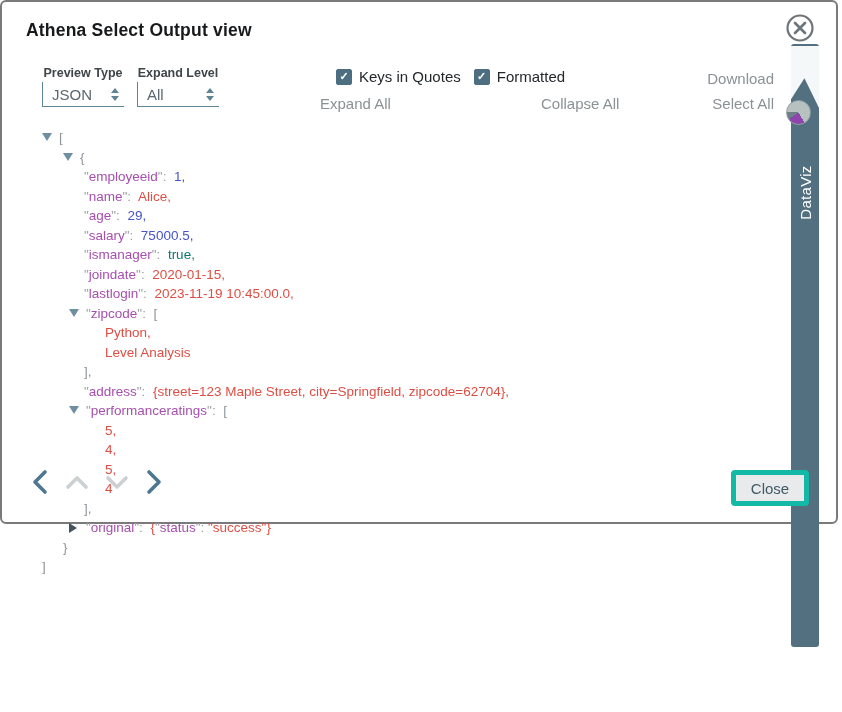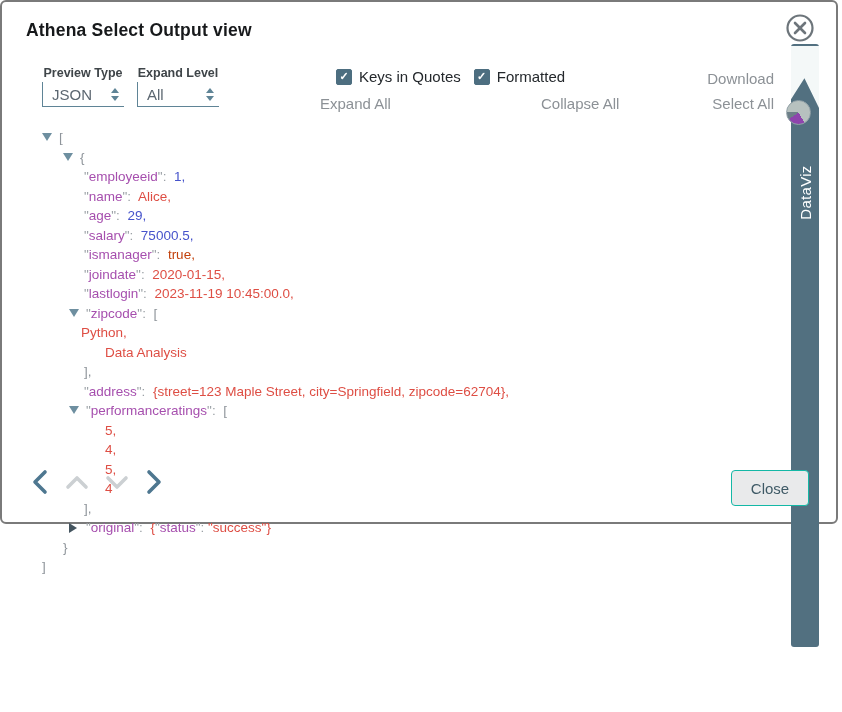--- a/index.html
+++ b/index.html
@@ -46,27 +46,27 @@
   .row{height:19.5px;line-height:19.5px;white-space:nowrap;}
   .row span{white-space:pre;}
   .tri{display:inline-block;width:0;height:0;margin-right:7px;}
   .tri-open{border-left:5.5px solid transparent;border-right:5.5px solid transparent;border-top:8px solid #6e8fa0;vertical-align:1px;}
   .tri-closed{border-top:5.5px solid transparent;border-bottom:5.5px solid transparent;border-left:8px solid #44545f;vertical-align:-1px;margin-right:9px;}
   .pull{margin-left:-15px;}
   .seg-q{color:#9ba1a6;}
   .seg-k{color:#a64fae;}
   .seg-s{color:#de4e44;}
   .seg-n{color:#4653cb;}
-  .seg-b{color:#c2410c;}
+  .seg-b{color:#0f766e;}
   .seg-br{color:#8f959b;}
   
   .nav{position:absolute;left:28px;bottom:26px;display:flex;align-items:center;gap:14px;}
   .nav svg{cursor:pointer;display:block;}
   .close-btn{position:absolute;right:27px;bottom:16px;width:78px;height:36px;background:#e9eaeb;
-    border:1px solid #14b8a6;border-radius:4px;font-size:15px;color:#3f5a66;
+    border:5px solid #14b8a6;border-radius:4px;font-size:15px;color:#3f5a66;
     font-family:"Liberation Sans",sans-serif;cursor:pointer;}
 </style>
 </head>
 <body>
 
 <div class="dialog">
 
   <div class="title">Athena Select Output view</div>
 
   <svg class="close-x" viewBox="0 0 32 32">
@@ -126,22 +126,22 @@
       <div class="row" style="padding-left: 40px;"><span class="tri tri-open"></span><span class="seg-br">[</span></div>
       <div class="row" style="padding-left: 61px;"><span class="tri tri-open"></span><span class="seg-br">{</span></div>
       <div class="row" style="padding-left: 82px;"><span class="seg-q">"</span><span class="seg-k">employeeid</span><span class="seg-q">":  </span><span class="seg-n">1,</span></div>
       <div class="row" style="padding-left: 82px;"><span class="seg-q">"</span><span class="seg-k">name</span><span class="seg-q">":  </span><span class="seg-s">Alice,</span></div>
       <div class="row" style="padding-left: 82px;"><span class="seg-q">"</span><span class="seg-k">age</span><span class="seg-q">":  </span><span class="seg-n">29,</span></div>
       <div class="row" style="padding-left: 82px;"><span class="seg-q">"</span><span class="seg-k">salary</span><span class="seg-q">":  </span><span class="seg-n">75000.5,</span></div>
       <div class="row" style="padding-left: 82px;"><span class="seg-q">"</span><span class="seg-k">ismanager</span><span class="seg-q">":  </span><span class="seg-b">true,</span></div>
       <div class="row" style="padding-left: 82px;"><span class="seg-q">"</span><span class="seg-k">joindate</span><span class="seg-q">":  </span><span class="seg-s">2020-01-15,</span></div>
       <div class="row" style="padding-left: 82px;"><span class="seg-q">"</span><span class="seg-k">lastlogin</span><span class="seg-q">":  </span><span class="seg-s">2023-11-19 10:45:00.0,</span></div>
       <div class="row" style="padding-left: 82px;"><span class="tri tri-open pull"></span><span class="seg-q">"</span><span class="seg-k">zipcode</span><span class="seg-q">":  </span><span class="seg-br">[</span></div>
-      <div class="row" style="padding-left: 79px;"><span class="seg-s">Python,</span></div>
-      <div class="row" style="padding-left: 103px;"><span class="seg-s">Data Analysis</span></div>
+      <div class="row" style="padding-left: 103px;"><span class="seg-s">Python,</span></div>
+      <div class="row" style="padding-left: 103px;"><span class="seg-s">Level Analysis</span></div>
       <div class="row" style="padding-left: 82px;"><span class="seg-br">],</span></div>
       <div class="row" style="padding-left: 82px;"><span class="seg-q">"</span><span class="seg-k">address</span><span class="seg-q">":  </span><span class="seg-s">{street=123 Maple Street, city=Springfield, zipcode=62704},</span></div>
       <div class="row" style="padding-left: 82px;"><span class="tri tri-open pull"></span><span class="seg-q">"</span><span class="seg-k">performanceratings</span><span class="seg-q">":  </span><span class="seg-br">[</span></div>
       <div class="row" style="padding-left: 103px;"><span class="seg-s">5,</span></div>
       <div class="row" style="padding-left: 103px;"><span class="seg-s">4,</span></div>
       <div class="row" style="padding-left: 103px;"><span class="seg-s">5,</span></div>
       <div class="row" style="padding-left: 103px;"><span class="seg-s">4</span></div>
       <div class="row" style="padding-left: 82px;"><span class="seg-br">],</span></div>
       <div class="row" style="padding-left: 82px;"><span class="tri tri-closed pull"></span><span class="seg-q">"</span><span class="seg-k">original</span><span class="seg-q">":  </span><span class="seg-s">{</span><span class="seg-q">"</span><span class="seg-k">status</span><span class="seg-q">": </span><span class="seg-s">"success"</span><span class="seg-s">}</span></div>
       <div class="row" style="padding-left: 61px;"><span class="seg-br">}</span></div>

